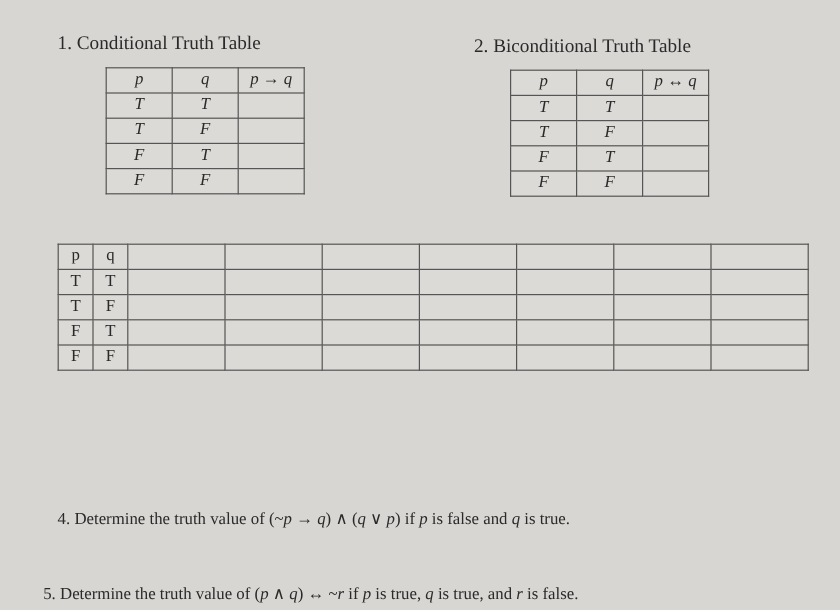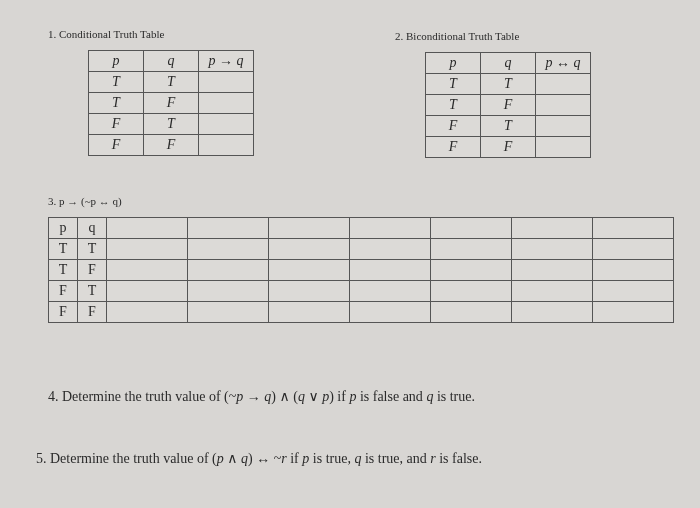--- a/index.html
+++ b/index.html
@@ -12,21 +12,21 @@
     font-size: 14px;
     color: #2a2a2a;
     position: relative;
     overflow: hidden;
   }
   .page {
     position: relative;
     padding: 28px 42px;
   }
   .title {
-    font-size: 11px;
+    font-size: 16px;
     margin-bottom: 10px;
   }
   .section1 { position: absolute; left: 48px; top: 28px; }
   .section2 { position: absolute; left: 395px; top: 30px; font-family: Liberation Serif, serif; }
   .section3 { position: absolute; left: 48px; top: 195px; }
   .section4 { position: absolute; left: 48px; top: 388px; right: 42px; }
   .section5 { position: absolute; left: 36px; top: 450px; right: 42px; }
 
   table.truth {
     border-collapse: collapse;
@@ -44,21 +44,21 @@
   .t1 { margin-left: 40px; }
   .t2 td, .t2 th { width: 54px; }
   .t2 { margin-left: 30px; }
 
   .t3 { margin-top: 8px; margin-left: 0; }
   .t3 th, .t3 td { height: 20px; }
   .t3 .narrow { width: 28px; font-style: normal; }
   .t3 .wide { width: 80px; }
 
   .italic { font-style: italic; }
-  .expr { font-style: normal; }
+  .expr { font-style: normal; margin-top: 36px; }
 </style>
 </head>
 <body>
 
 <div class="page">
 
   <div class="section1">
     <div class="title">1. Conditional Truth Table</div>
     <table class="truth t1">
       <tbody>
@@ -118,21 +118,20 @@
       <tr>
             <td>F</td>
             <td>F</td>
             <td></td>
           </tr>
     </tbody>
       </table>
   </div>
 
   <div class="section3">
-    <div class="title">3. p → (~p ↔ q)</div>
     <table class="truth t3">
       <tbody>
           <tr>
         <th class="narrow">p</th>
         <th class="narrow">q</th>
         <th class="wide"></th>
         <th class="wide"></th>
         <th class="wide"></th>
         <th class="wide"></th>
         <th class="wide"></th>

